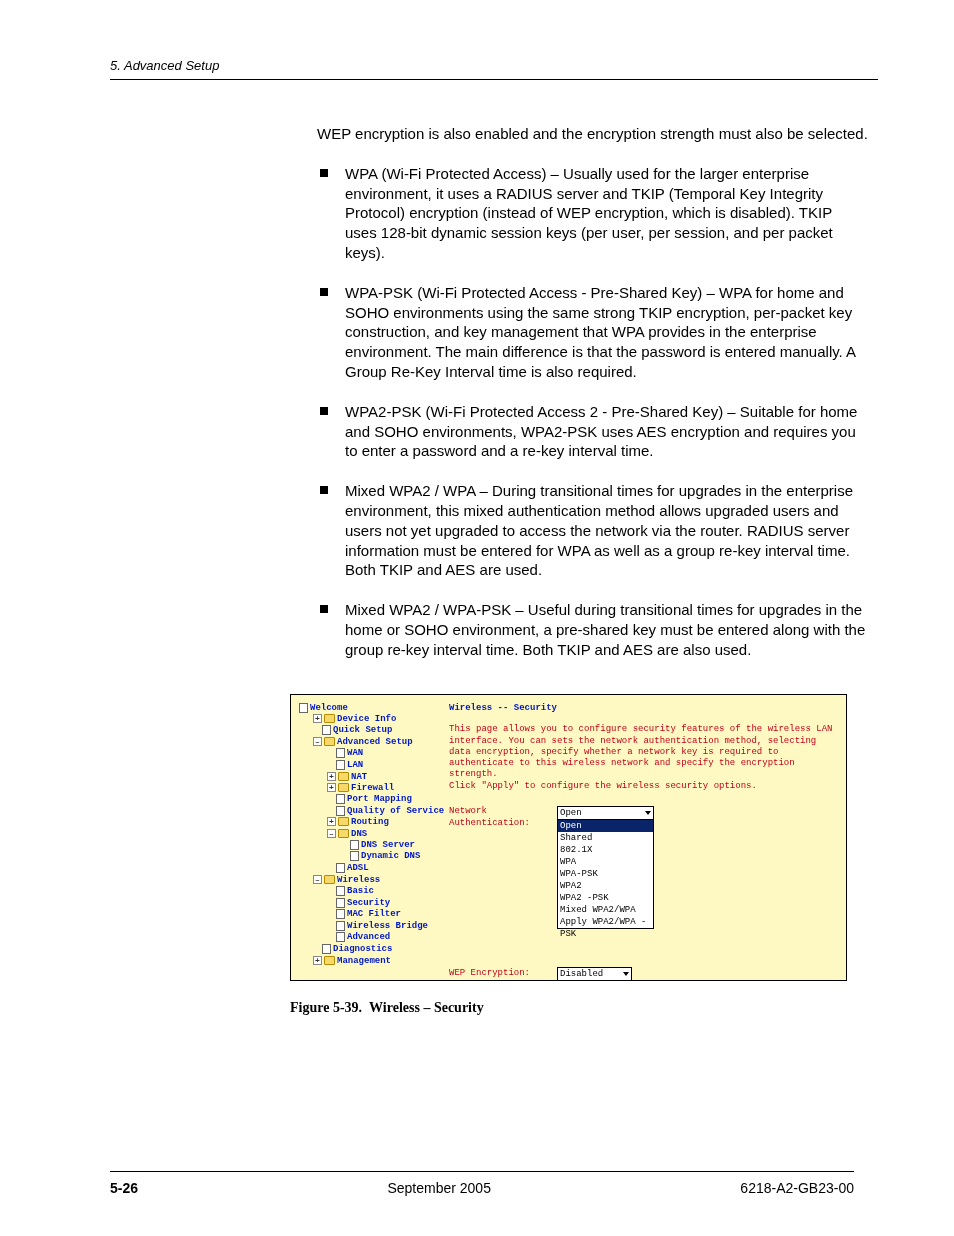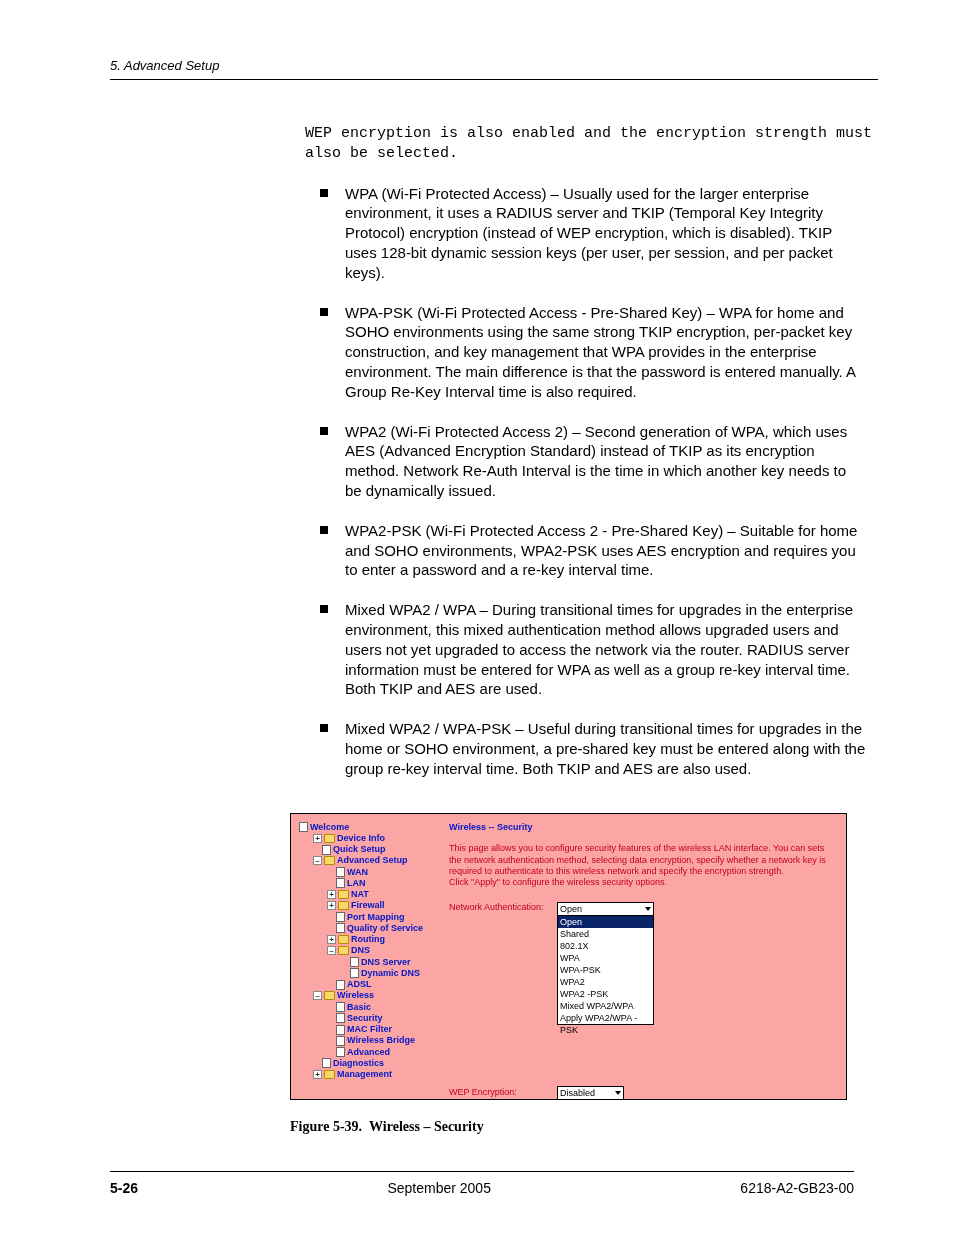--- a/index.html
+++ b/index.html
@@ -29,22 +29,21 @@
     border: 0;
     border-top: 1px solid #000;
     margin: 0 0 44px 0;
   }
   .content {
     padding-left: 195px;
     font-size: 15px;
     line-height: 1.32;
   }
   .para {
-    margin: 0 0 20px 0;
-    font-family: Liberation Mono, monospace;
+    margin: 0 0 20px 12px;
   }
   ul.bullets {
     list-style: none;
     padding: 0;
     margin: 12px;
   }
   ul.bullets li {
     position: relative;
     padding-left: 28px;
     margin-bottom: 20px;
@@ -60,23 +59,23 @@
   }
   .figure-wrap {
     margin-top: 34px;
     margin-left: -15px;
   }
   .figure-box {
     border: 1px solid #000;
     width: 555px;
     height: 285px;
     position: relative;
-    background: #fca5a5;
-    font-size: 9px;
-    font-family: Liberation Sans, sans-serif;
+    background: #fef9c3;
+    font-size: 9px;
+    font-family: Liberation Mono, monospace;
   }
   .fig-caption {
     margin-top: 18px;
     font-family: "Times New Roman", serif;
     font-size: 14px;
   }
   .fig-caption b { font-weight: bold; }
 
   .tree {
     position: absolute;
@@ -235,21 +234,20 @@
 <div class="page">
   <div class="header">5. Advanced Setup</div>
   <hr class="hr">
 
   <div class="content">
     <p class="para">WEP encryption is also enabled and the encryption strength must also be selected.</p>
 
     <ul class="bullets">
       <li>WPA (Wi-Fi Protected Access) – Usually used for the larger enterprise environment, it uses a RADIUS server and TKIP (Temporal Key Integrity Protocol) encryption (instead of WEP encryption, which is disabled). TKIP uses 128-bit dynamic session keys (per user, per session, and per packet keys).</li>
       <li>WPA-PSK (Wi-Fi Protected Access - Pre-Shared Key) – WPA for home and SOHO environments using the same strong TKIP encryption, per-packet key construction, and key management that WPA provides in the enterprise environment. The main difference is that the password is entered manually. A Group Re-Key Interval time is also required.</li>
-      <li>WPA2 (Wi-Fi Protected Access 2) – Second generation of WPA, which uses AES (Advanced Encryption Standard) instead of TKIP as its encryption method. Network Re-Auth Interval is the time in which another key needs to be dynamically issued.</li>
       <li>WPA2-PSK (Wi-Fi Protected Access 2 - Pre-Shared Key) – Suitable for home and SOHO environments, WPA2-PSK uses AES encryption and requires you to enter a password and a re-key interval time.</li>
       <li>Mixed WPA2 / WPA – During transitional times for upgrades in the enterprise environment, this mixed authentication method allows upgraded users and users not yet upgraded to access the network via the router. RADIUS server information must be entered for WPA as well as a group re-key interval time. Both TKIP and AES are used.</li>
       <li>Mixed WPA2 / WPA-PSK – Useful during transitional times for upgrades in the home or SOHO environment, a pre-shared key must be entered along with the group re-key interval time. Both TKIP and AES are also used.</li>
     </ul>
 
     <div class="figure-wrap">
       <div class="figure-box">
 
         <div class="tree">
           <div class="lvl0 blue bold"><span class="icon-doc"></span><span>Welcome</span></div>

